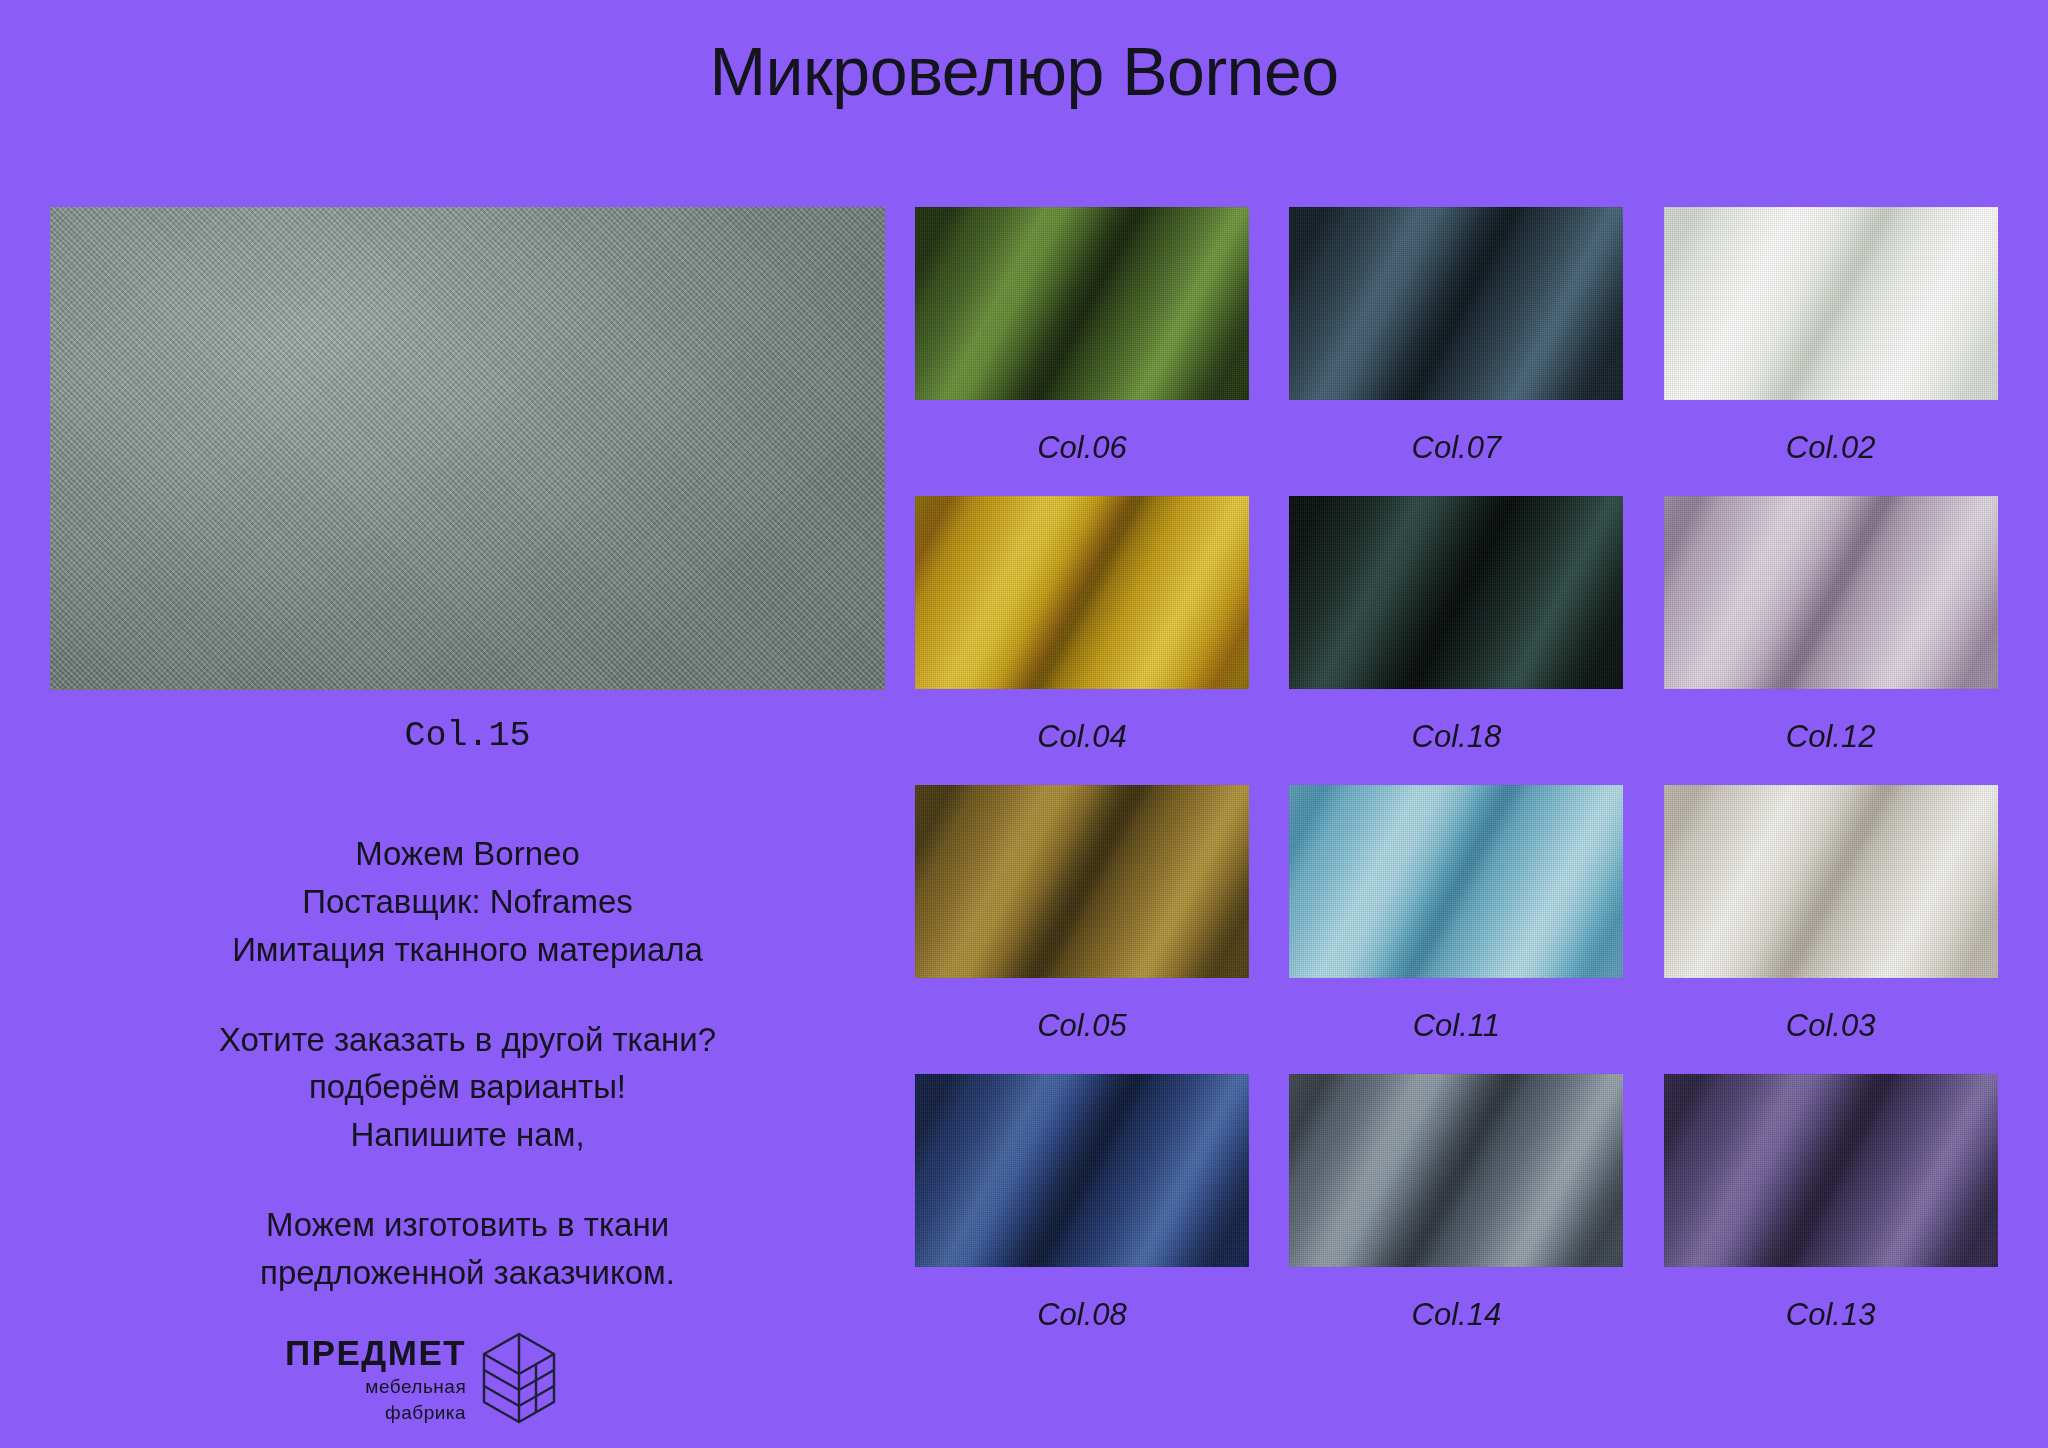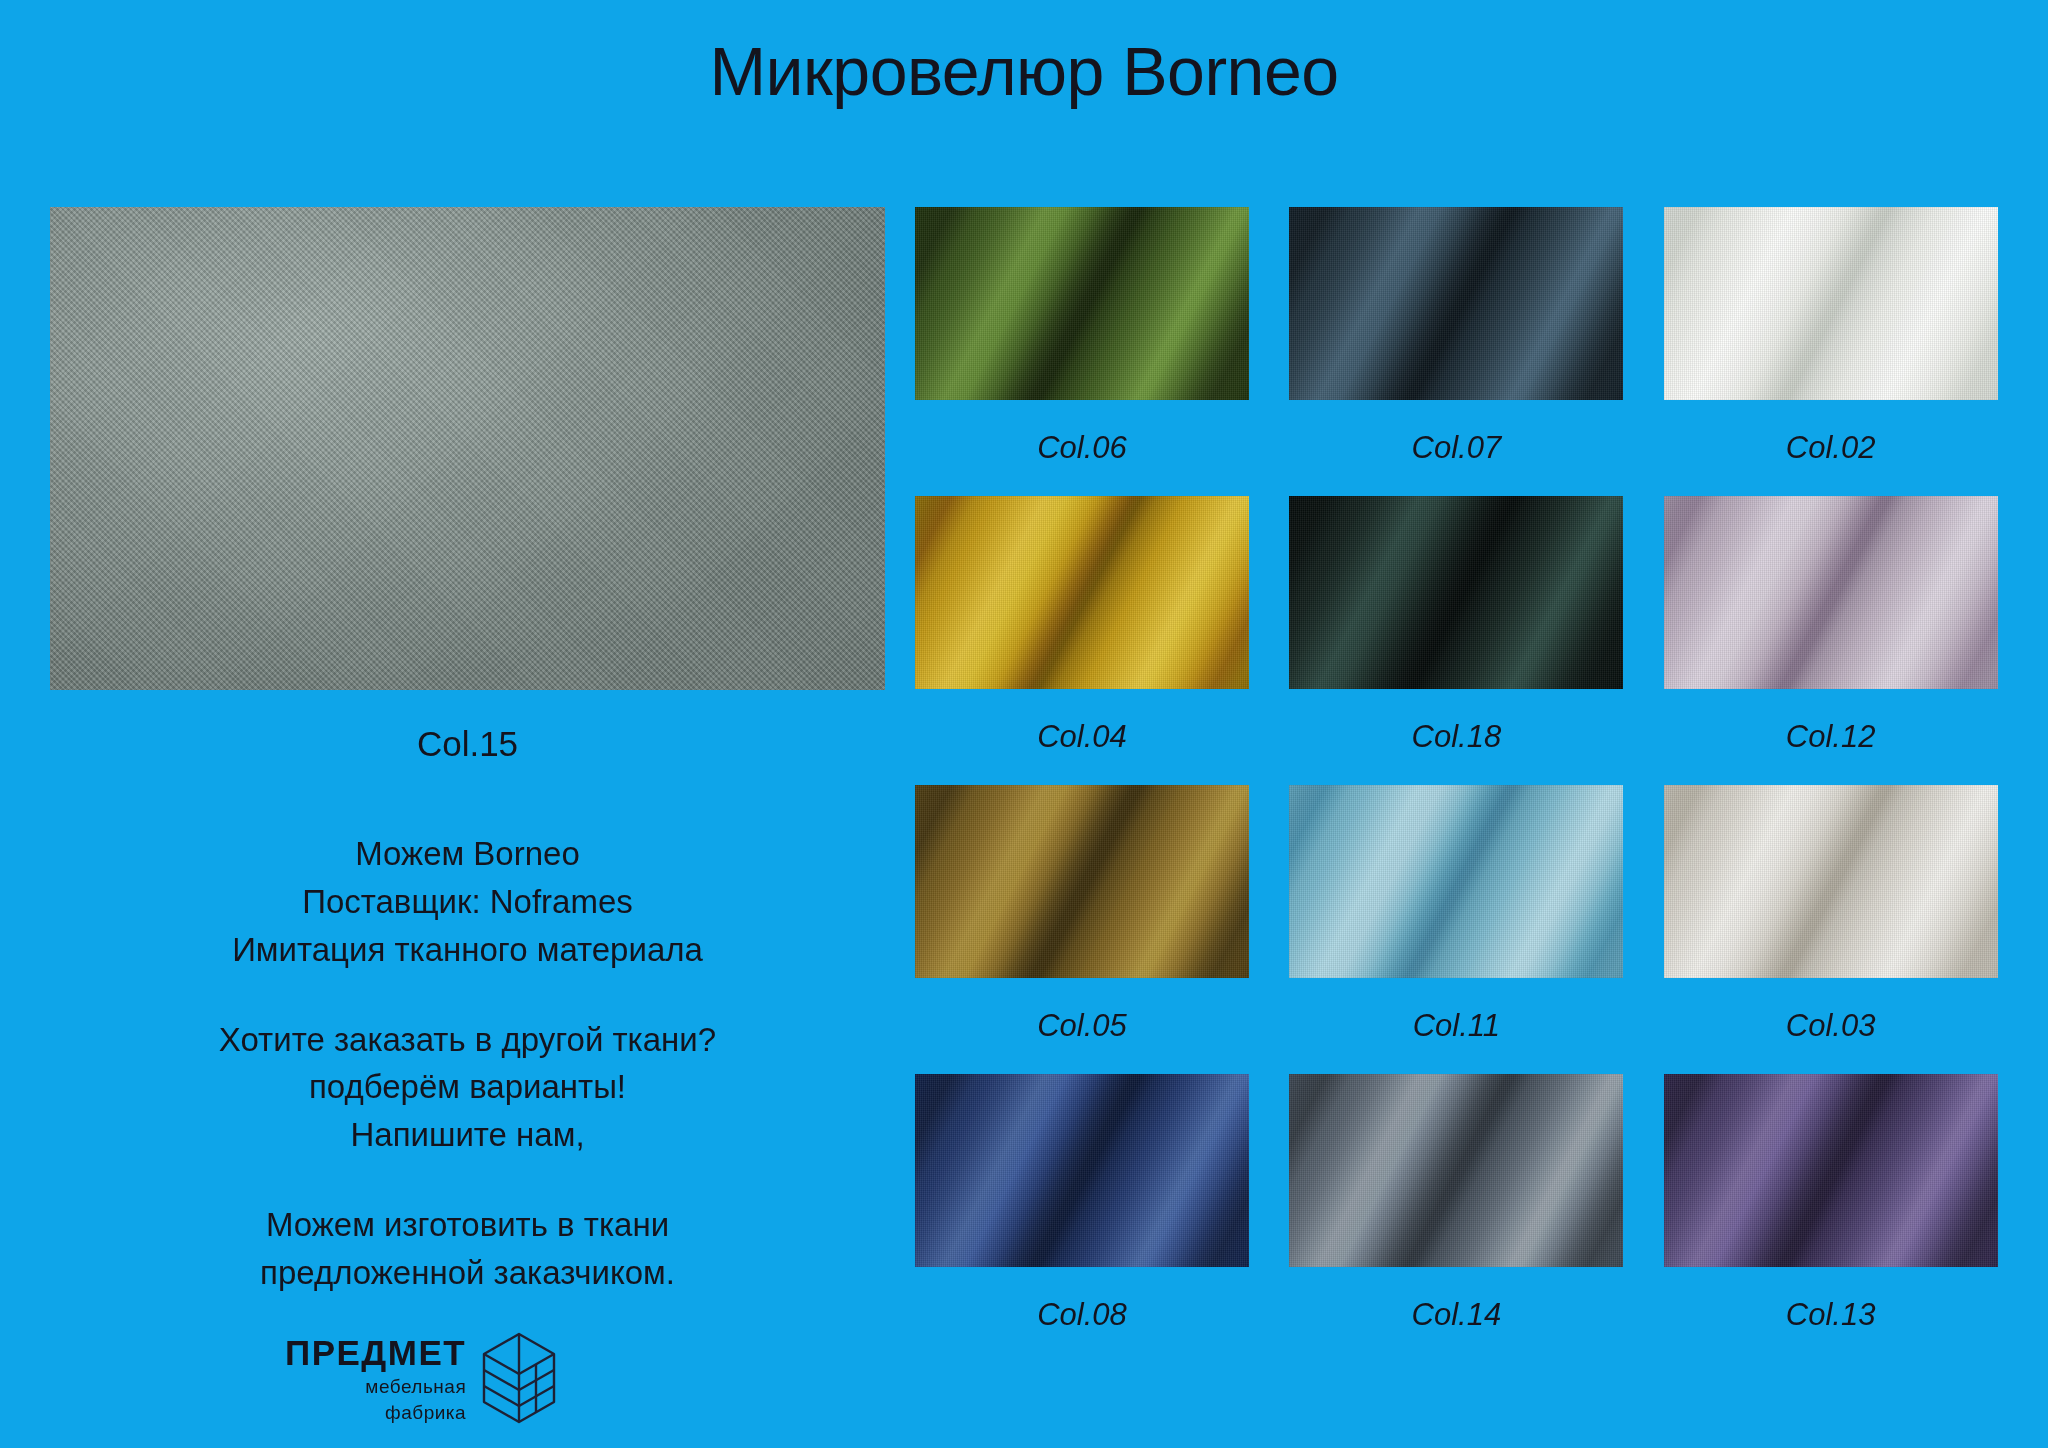--- a/index.html
+++ b/index.html
@@ -3,21 +3,21 @@
 <meta charset="utf-8">
 <style>
   * { margin:0; padding:0; box-sizing:border-box; }
   html, body {
     width:2048px; height:1448px;
     background:#ffffff;
     font-family:"Liberation Sans", sans-serif;
     color:#14141e;
     overflow:hidden;
   }
-  .page { position:relative; width:2048px; height:1448px; background:#0ea5e9; }
+  .page { position:relative; width:2048px; height:1448px; background:#8b5cf6; }
 
   
   .title {
     position:absolute; top:34px; left:0; width:2048px;
     text-align:center;
     font-size:68px;
     font-weight:400;
     letter-spacing:-0.5px;
     color:#14141e;
     line-height:1.1;
@@ -28,24 +28,25 @@
   .hero-swatch {
     width:835px; height:483px;
     position:relative;
     overflow:hidden;
     background:#8b9b96;
   }
   .hero-swatch .tex {
     position:absolute; inset:0;
   }
   .hero-label {
-    margin-top:34px;
+    margin-top:26px;
     text-align:center;
     font-size:35px;
     color:#14141e;
+    font-family:Liberation Mono, monospace;
   }
 
   .blurb {
     position:absolute; left:50px; top:830px; width:835px;
     text-align:center;
     font-size:33px;
     line-height:1.45;
     color:#14141e;
   }
   .blurb p { margin:0; }

